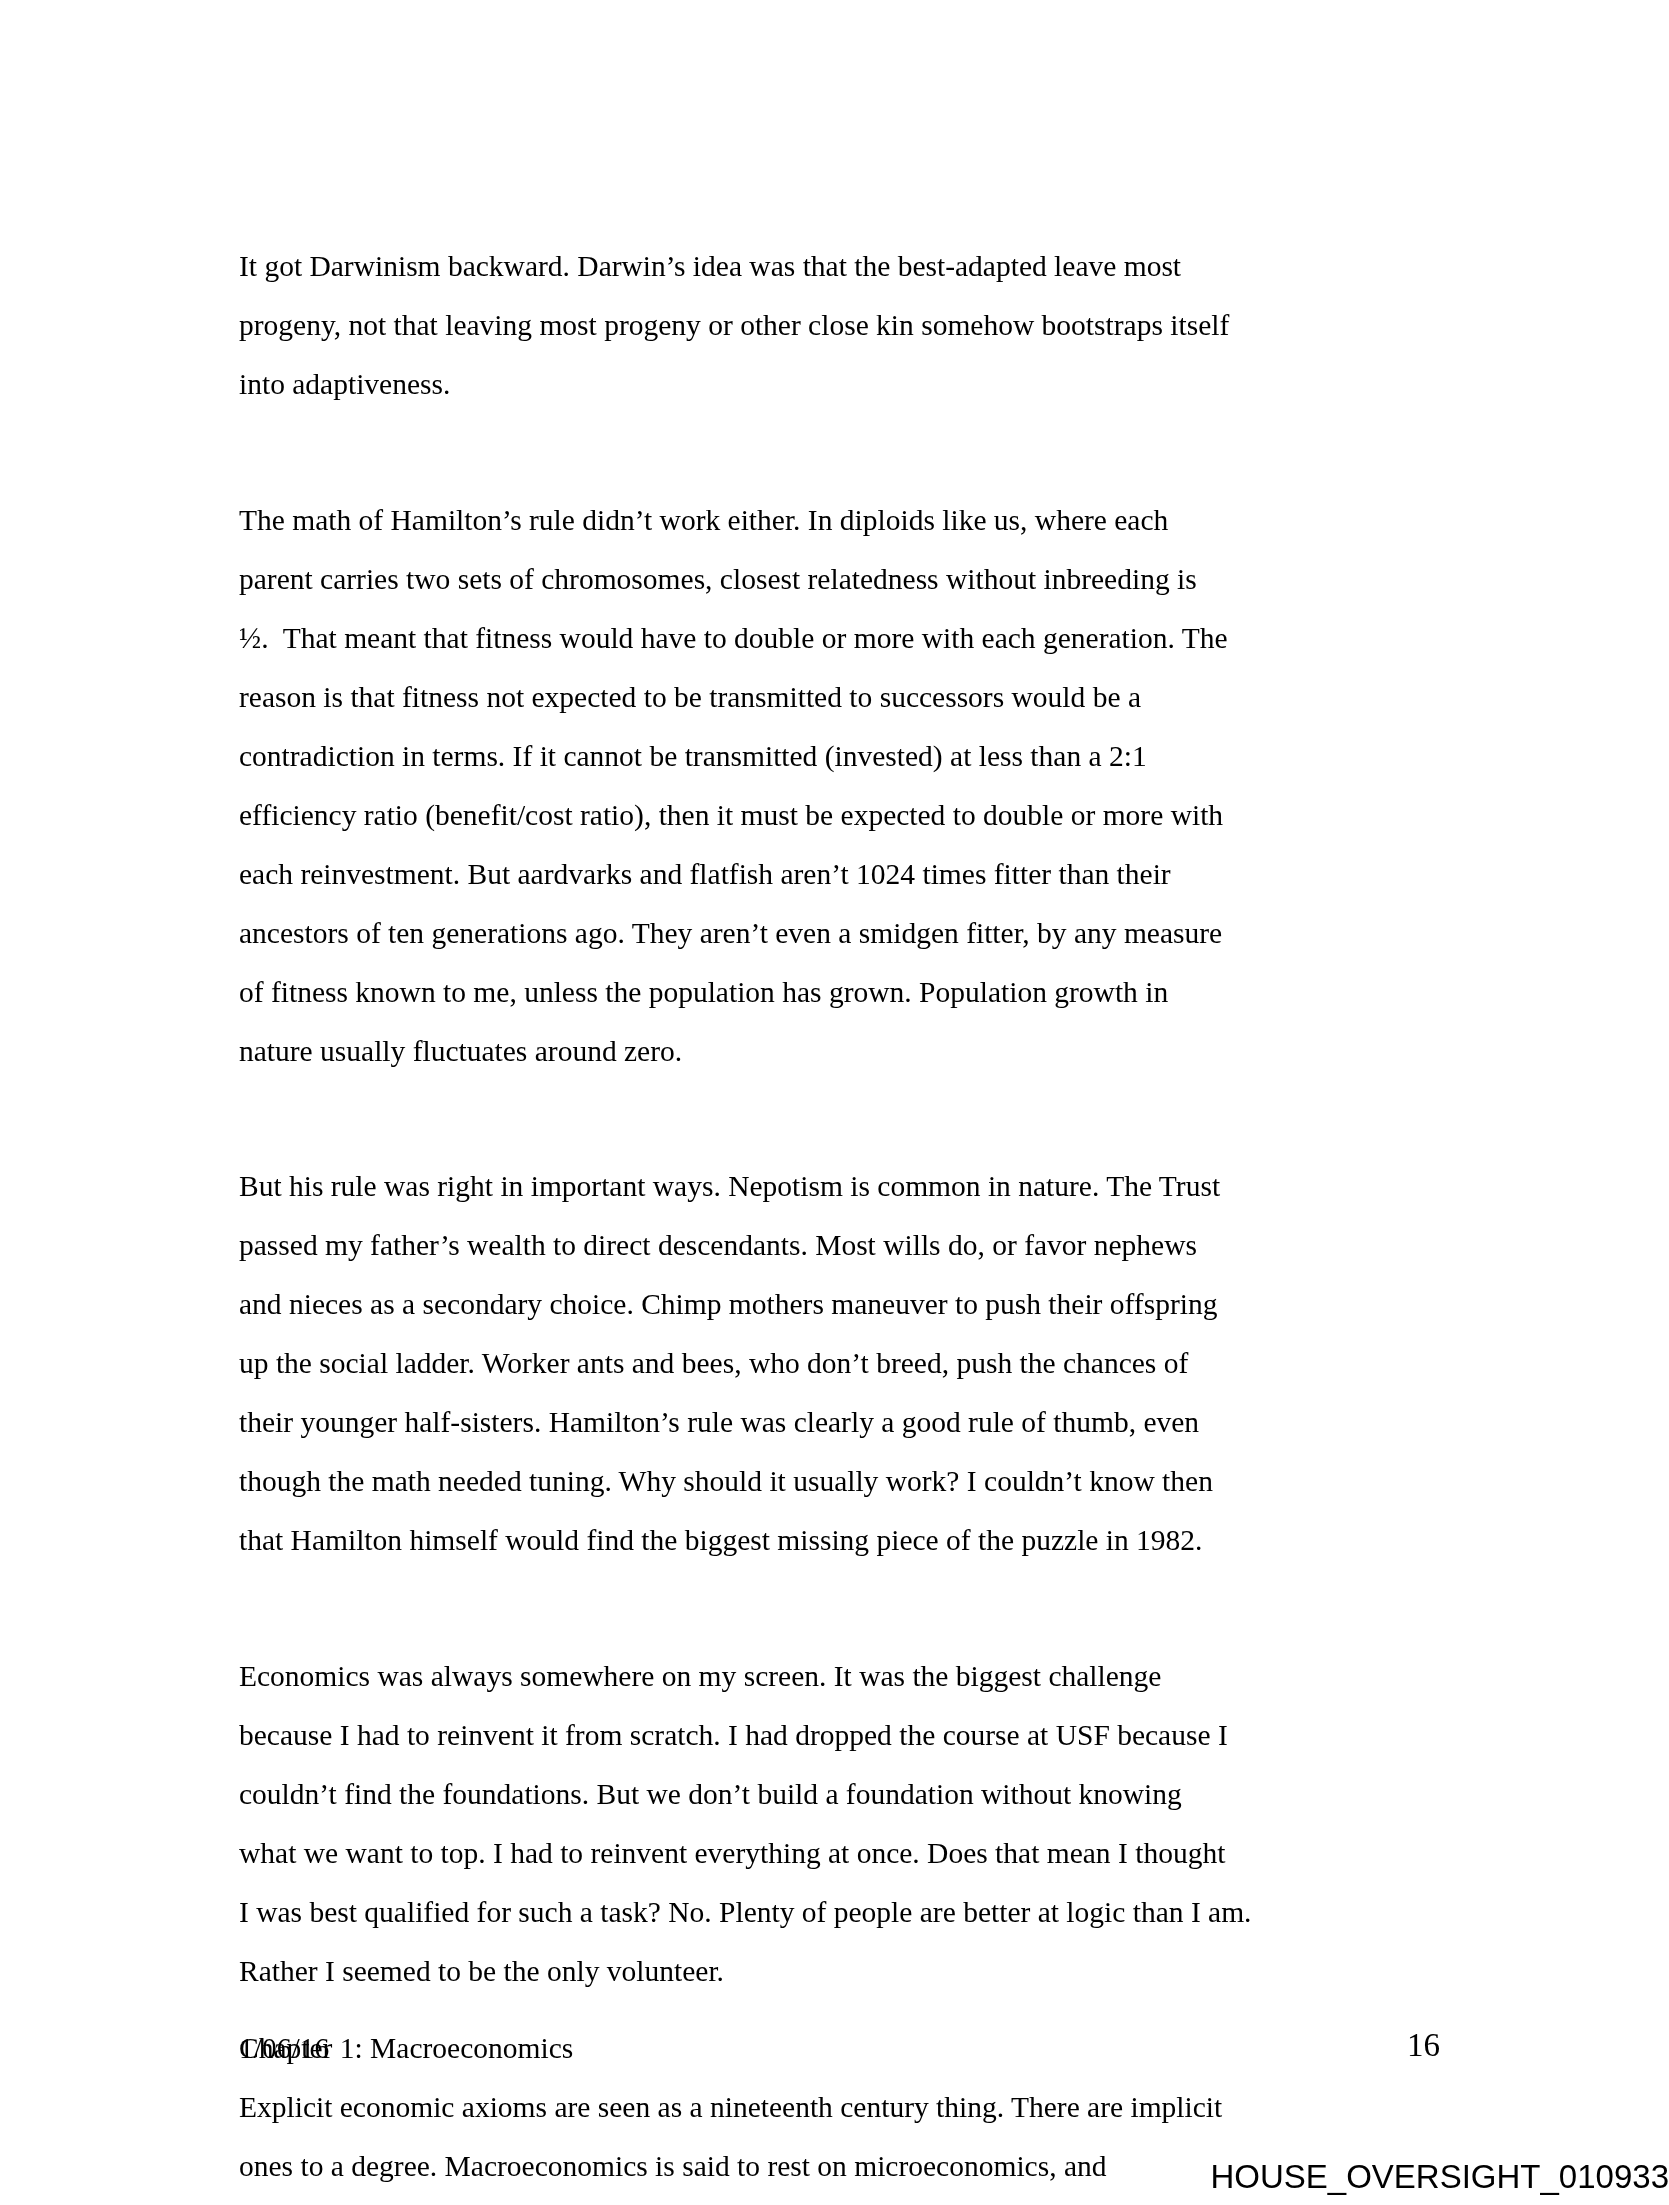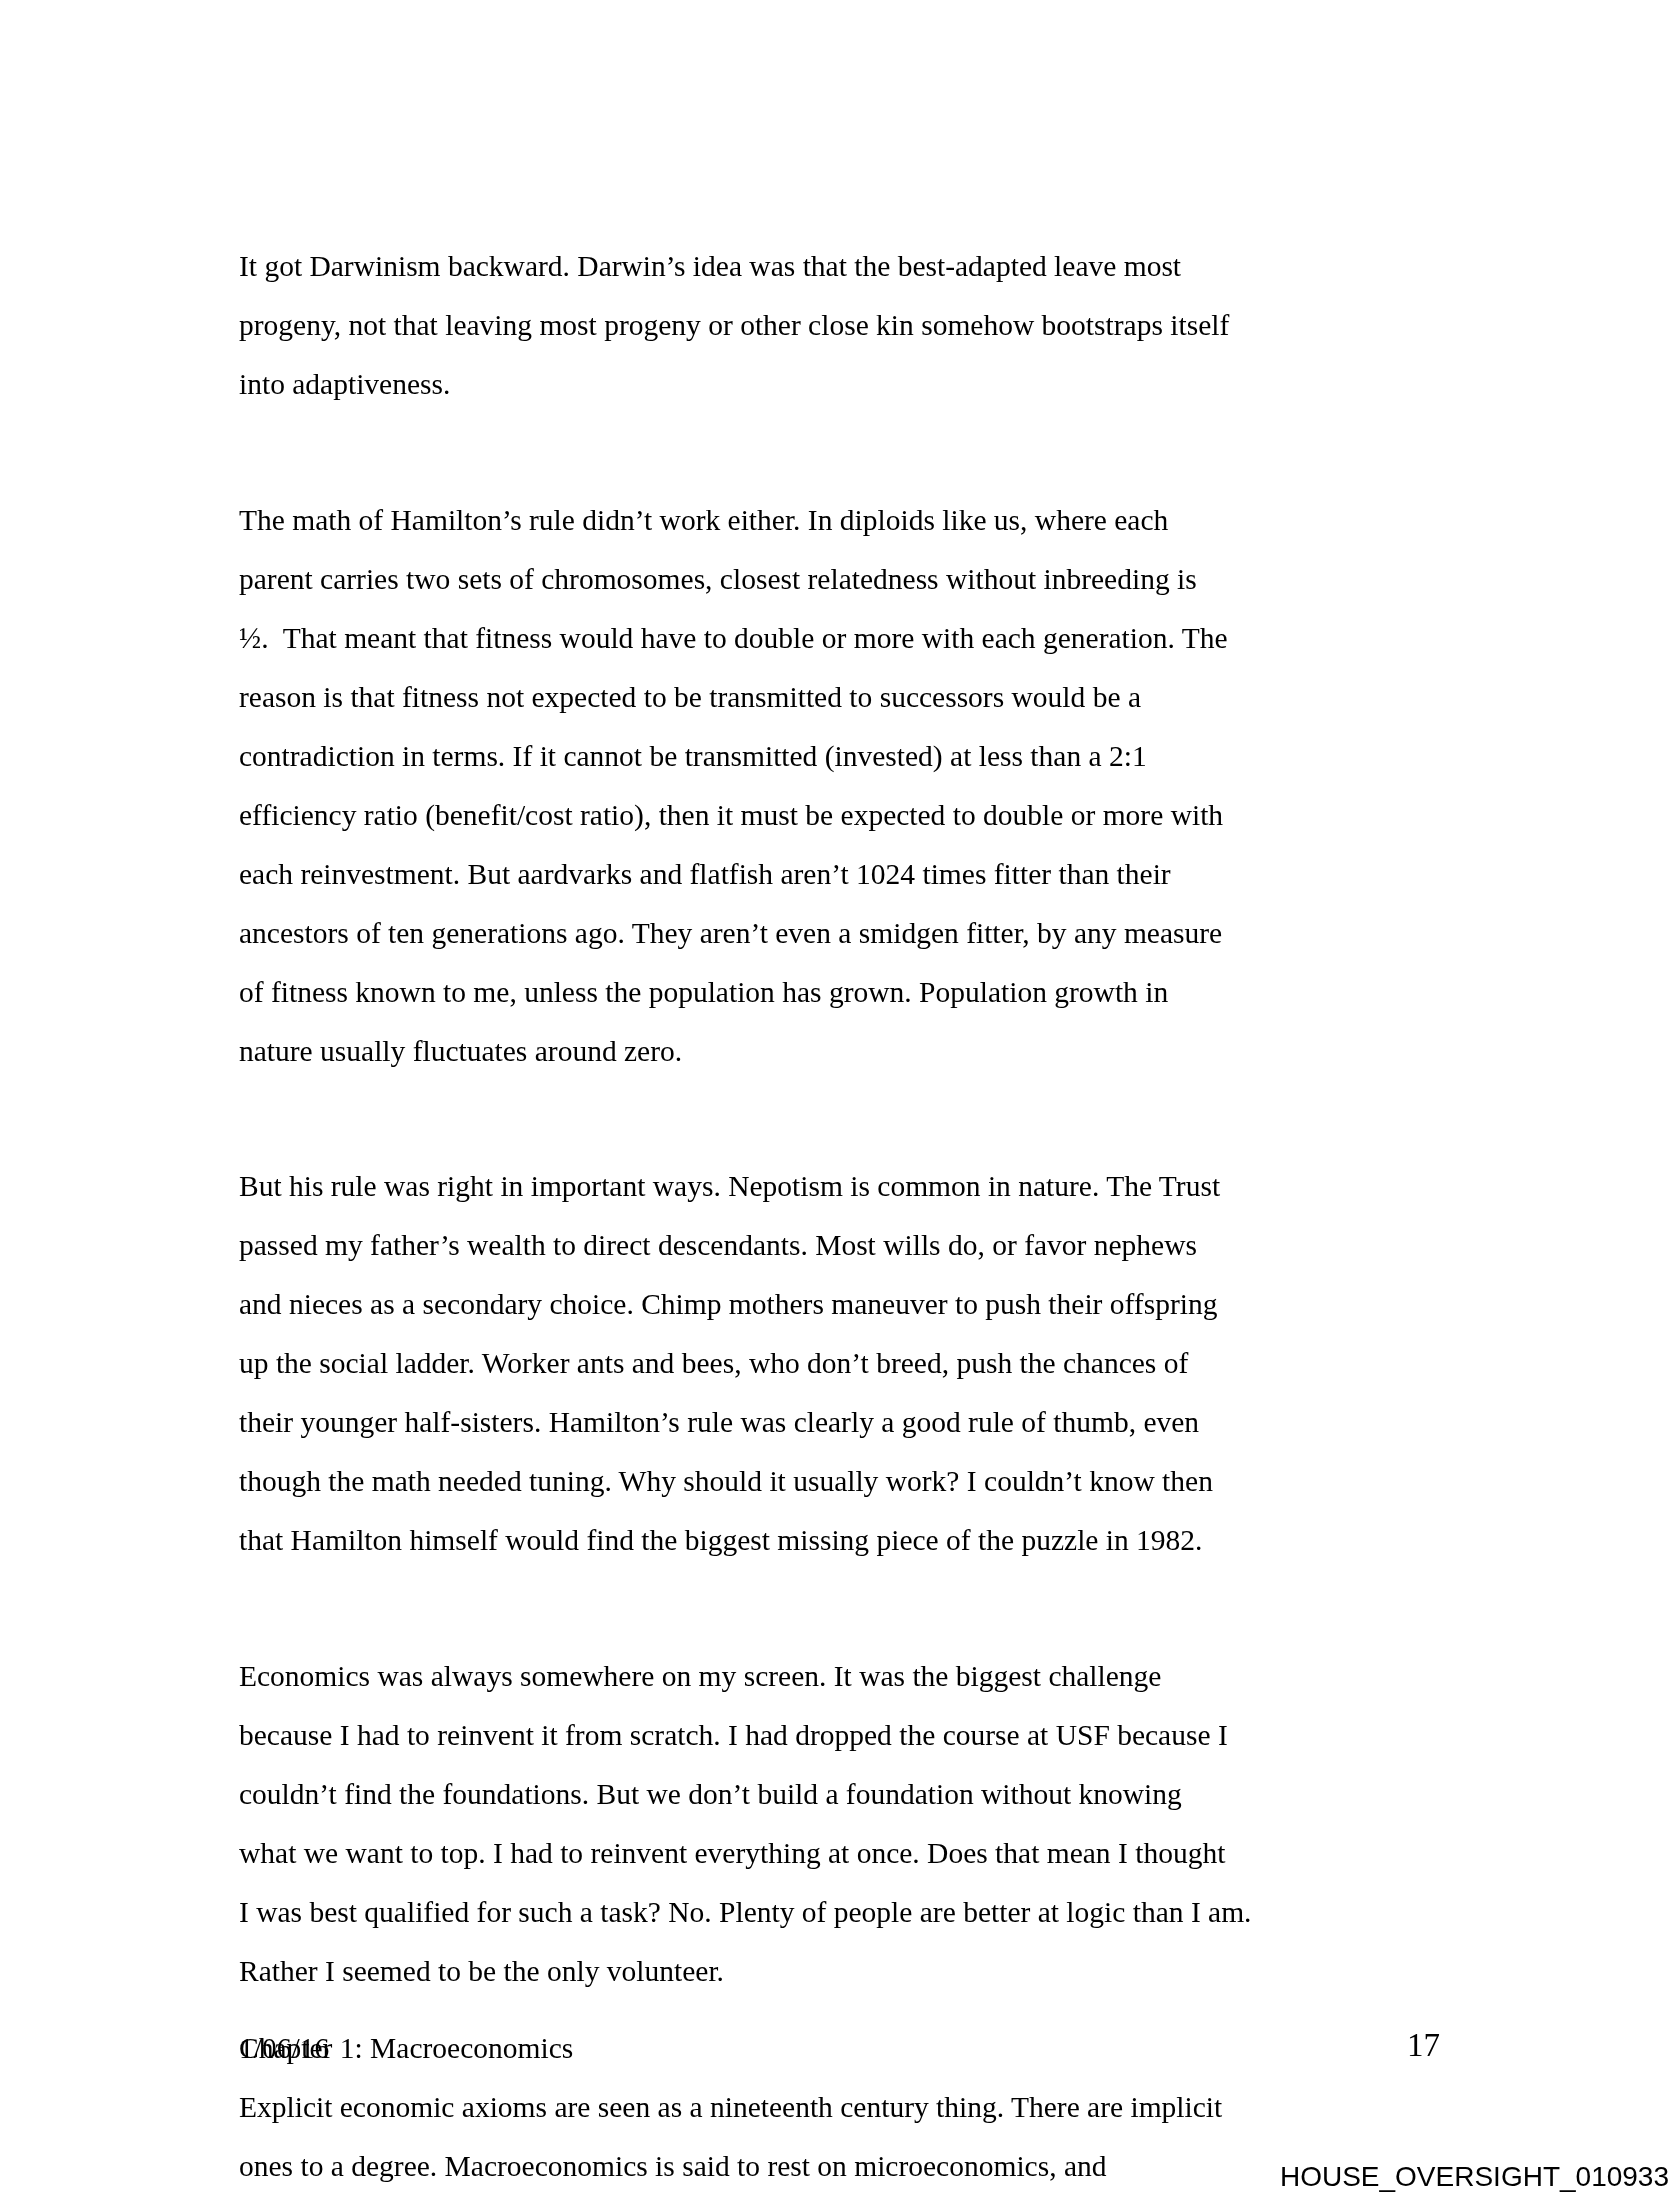--- a/index.html
+++ b/index.html
@@ -54,21 +54,21 @@
     position: absolute;
     right: 0;
     top: -2.6px;
     font-size: 33px;
   }
   .bates {
     position: absolute;
     top: 2160px;
     right: 24px;
     font-family: "Liberation Sans", sans-serif;
-    font-size: 28px;
+    font-size: 33px;
     line-height: 34px;
     letter-spacing: 0px;
     color: #000000;
   }
 </style>
 </head>
 <body>
 
 <div class="page">
 
@@ -100,19 +100,19 @@
 I was best qualified for such a task? No. Plenty of people are better at logic than I am.
 Rather I seemed to be the only volunteer.</p>
     <p>Explicit economic axioms are seen as a nineteenth century thing. There are implicit
 ones to a degree. Macroeconomics is said to rest on microeconomics, and
 microeconomics on the logic of supply and demand. Good so far. But I felt the need</p>
   </div>
 
   <div class="footer">
     <span class="footer-chapter">Chapter 1: Macroeconomics</span>
     <span class="footer-date">1/06/16</span>
-    <span class="footer-page-number">17</span>
+    <span class="footer-page-number">16</span>
   </div>
 
   <div class="bates">HOUSE_OVERSIGHT_010933</div>
 
 </div>
 
 
 </body></html>

